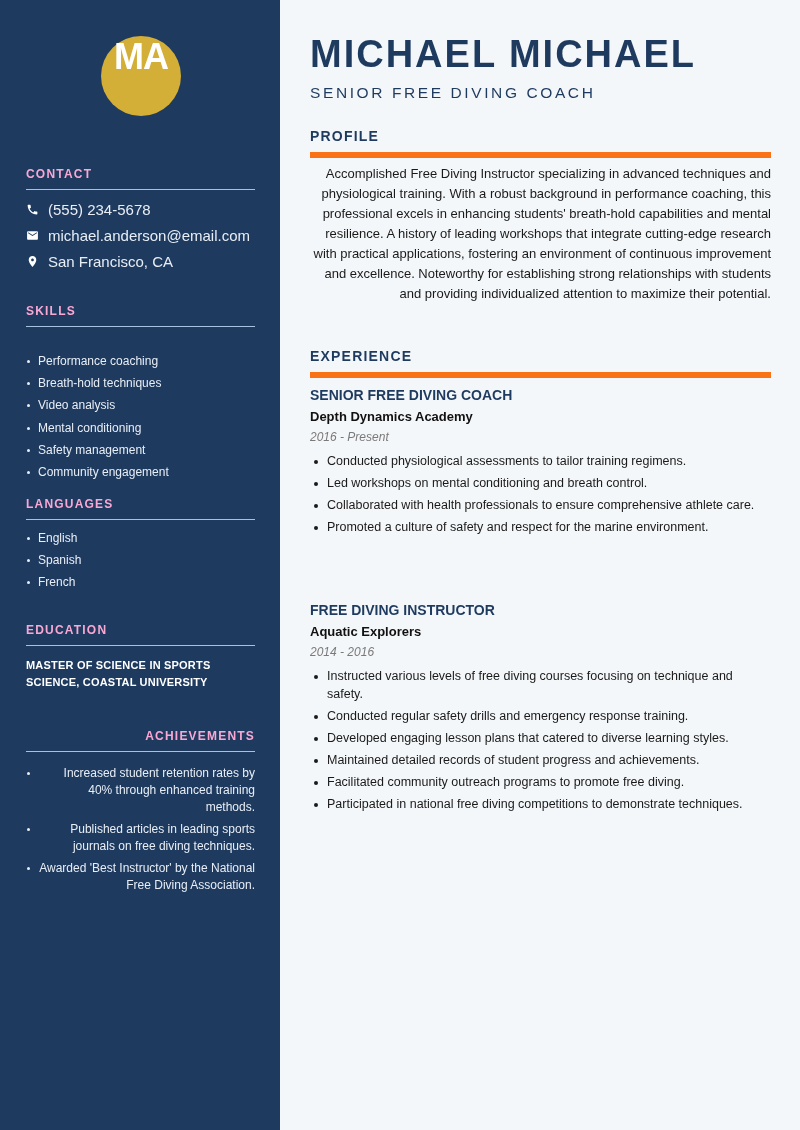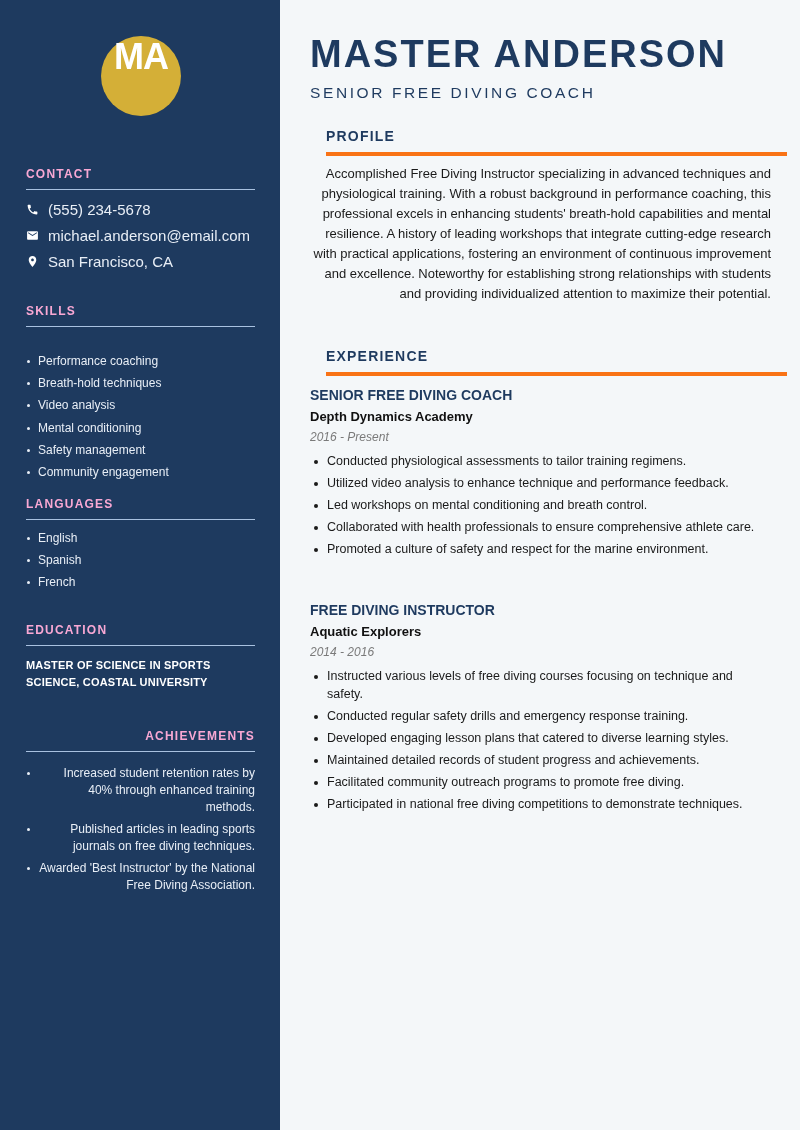--- a/index.html
+++ b/index.html
@@ -16,21 +16,21 @@
   .side-list { list-style: none; margin-top: 8px; }
   .side-list li { position: relative; padding-left: 12px; font-size: 12px; color: #e8eef6; line-height: 14px; margin-bottom: 8.2px; }
   .side-list li::before { content: ""; position: absolute; left: 1px; top: 6px; width: 3px; height: 3px; background: #e8eef6; border-radius: 50%; }
   .ach-list li { line-height: 17px; margin-bottom: 5px; }
   .ach-list li::before { top: 7px; }
   .edu-text { margin-top: 11px; font-size: 11px; font-weight: bold; line-height: 17px; color: #ffffff; letter-spacing: 0.2px; }
 
   .main { position: absolute; left: 310px; top: 0; width: 461px; }
   .name { position: absolute; top: 33px; left: 0; font-size: 38px; font-weight: bold; color: #1e3a5f; letter-spacing: 2px; white-space: nowrap; }
   .title { position: absolute; top: 84px; left: 0; font-size: 15.5px; color: #1e3a5f; letter-spacing: 2.6px; white-space: nowrap; }
-  .main-heading { position: absolute; left: 16px; width: 461px; font-size: 14px; font-weight: bold; color: #1e3a5f; letter-spacing: 1.2px; padding-bottom: 8px; border-bottom: 4px solid #f97316; }
+  .main-heading { position: absolute; left: 0; width: 461px; font-size: 14px; font-weight: bold; color: #1e3a5f; letter-spacing: 1.2px; padding-bottom: 8px; border-bottom: 6px solid #f97316; }
   .profile { position: absolute; top: 164px; left: 0; width: 461px; font-size: 13px; line-height: 20px; color: #1a1a1a; text-align: right; }
 
   .job { position: absolute; left: 0; width: 461px; }
   .job-title { font-size: 14px; font-weight: bold; color: #1e3a5f; line-height: 18px; }
   .company { font-size: 13px; font-weight: bold; color: #111111; margin-top: 5px; line-height: 16px; }
   .dates { font-size: 12px; font-style: italic; color: #7a7a7a; margin-top: 5px; line-height: 15px; }
   .bullets { list-style: none; margin-top: 8px; }
   .bullets li { position: relative; padding-left: 17px; font-size: 12.5px; line-height: 17.5px; color: #1a1a1a; margin-bottom: 4.6px; }
   .bullets li::before { content: ""; position: absolute; left: 4px; top: 7px; width: 4px; height: 4px; background: #1a1a1a; border-radius: 50%; }
 </style>
@@ -96,35 +96,34 @@
     <h3 class="side-heading">ACHIEVEMENTS</h3>
     <ul class="side-list ach-list" style="margin-top:13px;">
       <li>Increased student retention rates by 40% through enhanced training methods.</li>
       <li>Published articles in leading sports journals on free diving techniques.</li>
       <li>Awarded 'Best Instructor' by the National Free Diving Association.</li>
     </ul>
   </section>
 </aside>
 
 <main class="main">
-  <h1 class="name">MASTER ANDERSON</h1>
+  <h1 class="name">MICHAEL MICHAEL</h1>
   <div class="title">SENIOR FREE DIVING COACH</div>
 
   <h2 class="main-heading" style="top:128px;">PROFILE</h2>
   <p class="profile">Accomplished Free Diving Instructor specializing in advanced techniques and physiological training. With a robust background in performance coaching, this professional excels in enhancing students' breath-hold capabilities and mental resilience. A history of leading workshops that integrate cutting-edge research with practical applications, fostering an environment of continuous improvement and excellence. Noteworthy for establishing strong relationships with students and providing individualized attention to maximize their potential.</p>
 
   <h2 class="main-heading" style="top:348px;">EXPERIENCE</h2>
 
   <div class="job" style="top:386px;">
     <div class="job-title">SENIOR FREE DIVING COACH</div>
     <div class="company">Depth Dynamics Academy</div>
     <div class="dates">2016 - Present</div>
     <ul class="bullets">
       <li>Conducted physiological assessments to tailor training regimens.</li>
-      <li>Utilized video analysis to enhance technique and performance feedback.</li>
       <li>Led workshops on mental conditioning and breath control.</li>
       <li>Collaborated with health professionals to ensure comprehensive athlete care.</li>
       <li>Promoted a culture of safety and respect for the marine environment.</li>
     </ul>
   </div>
 
   <div class="job" style="top:601px;">
     <div class="job-title">FREE DIVING INSTRUCTOR</div>
     <div class="company">Aquatic Explorers</div>
     <div class="dates">2014 - 2016</div>

